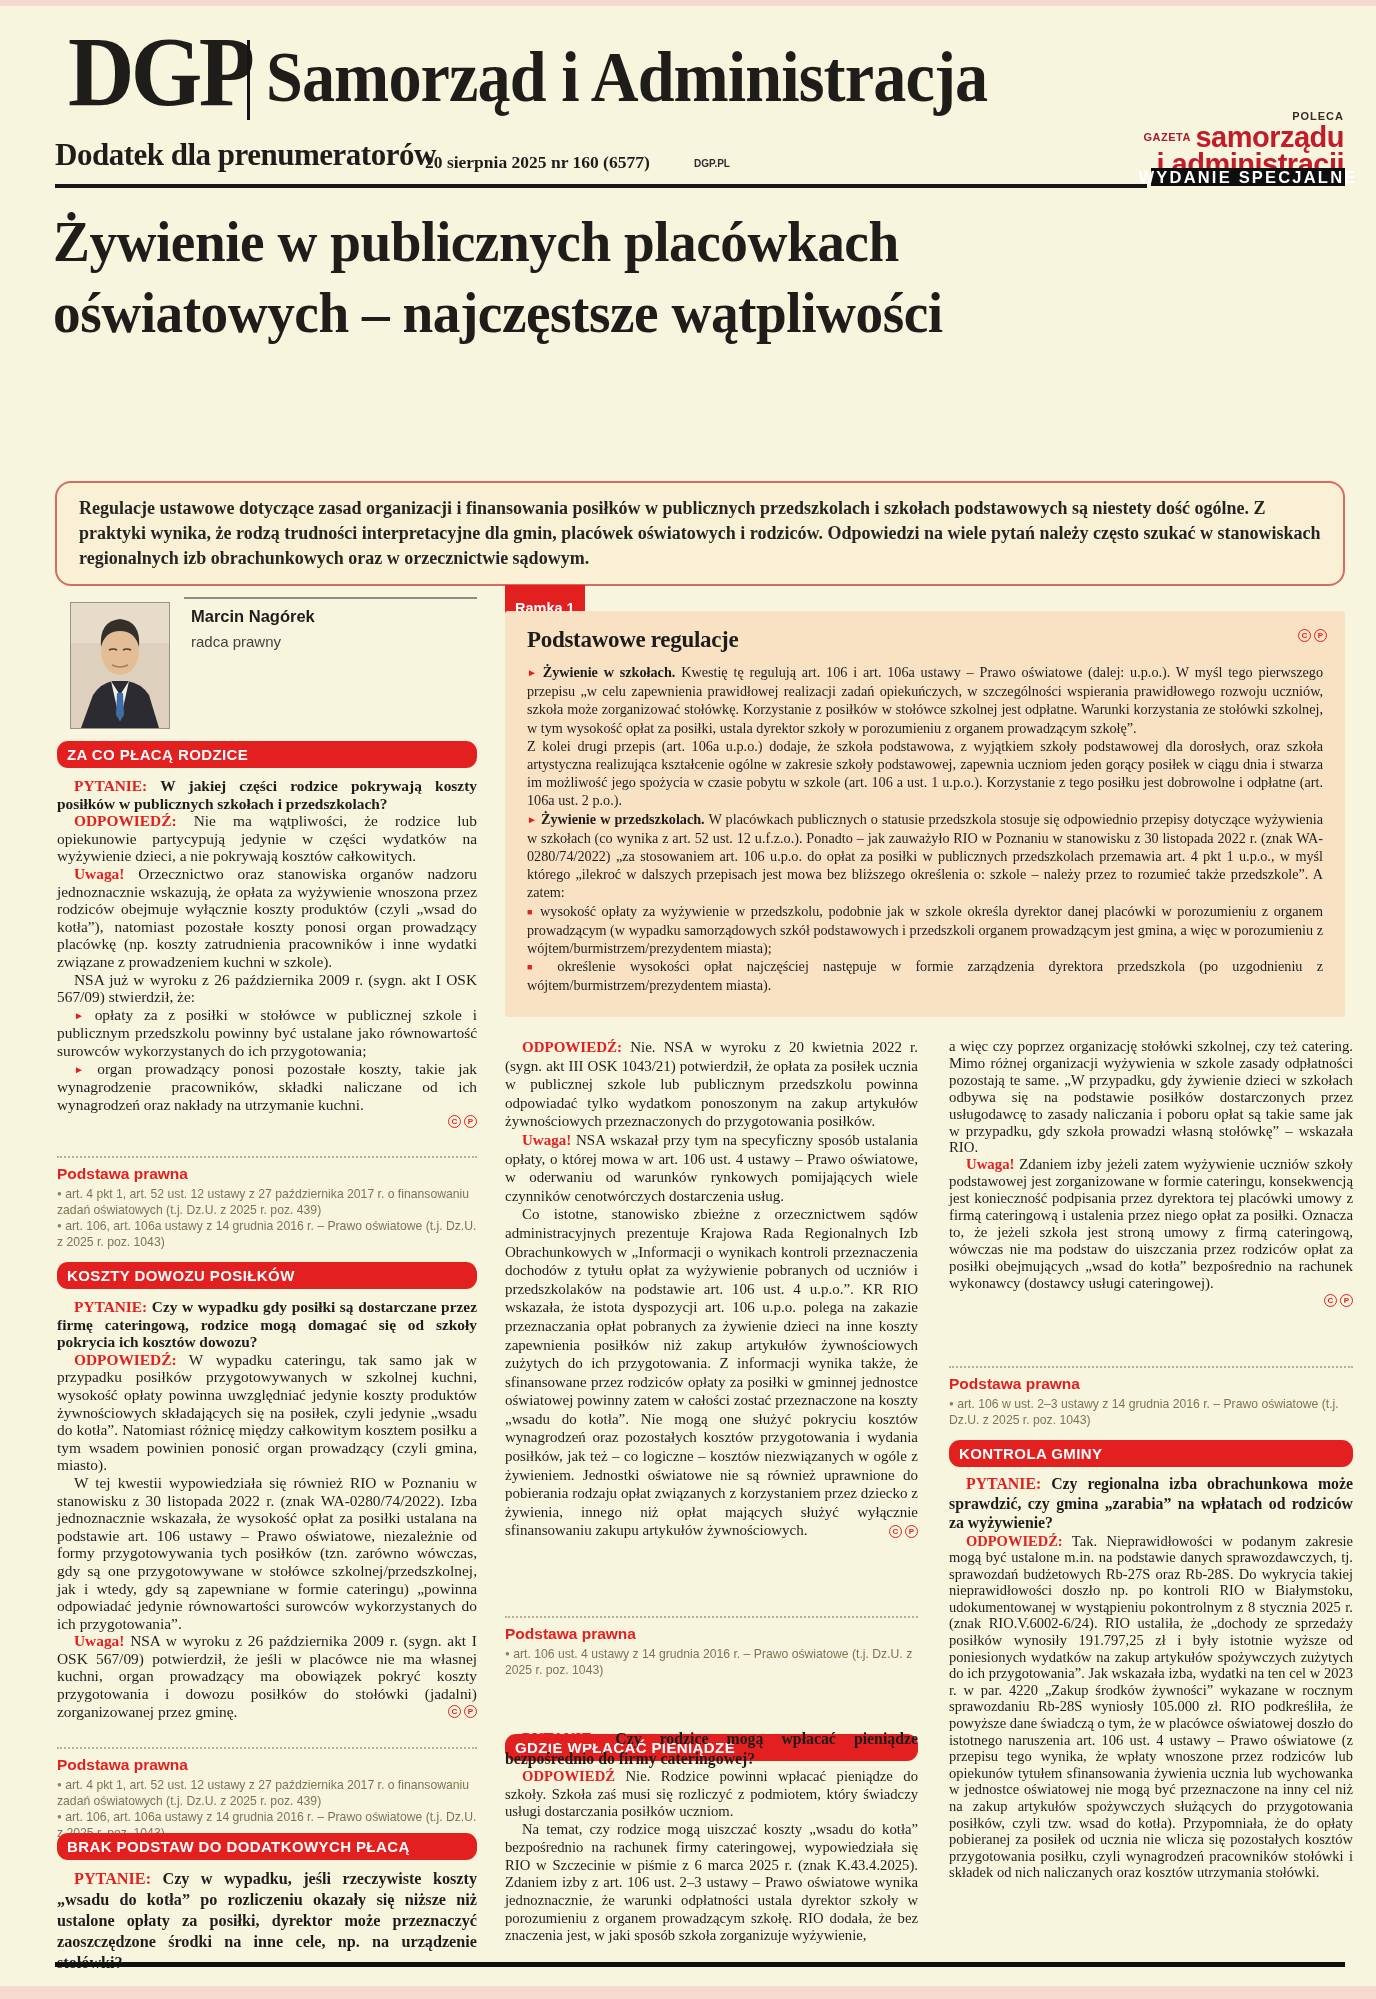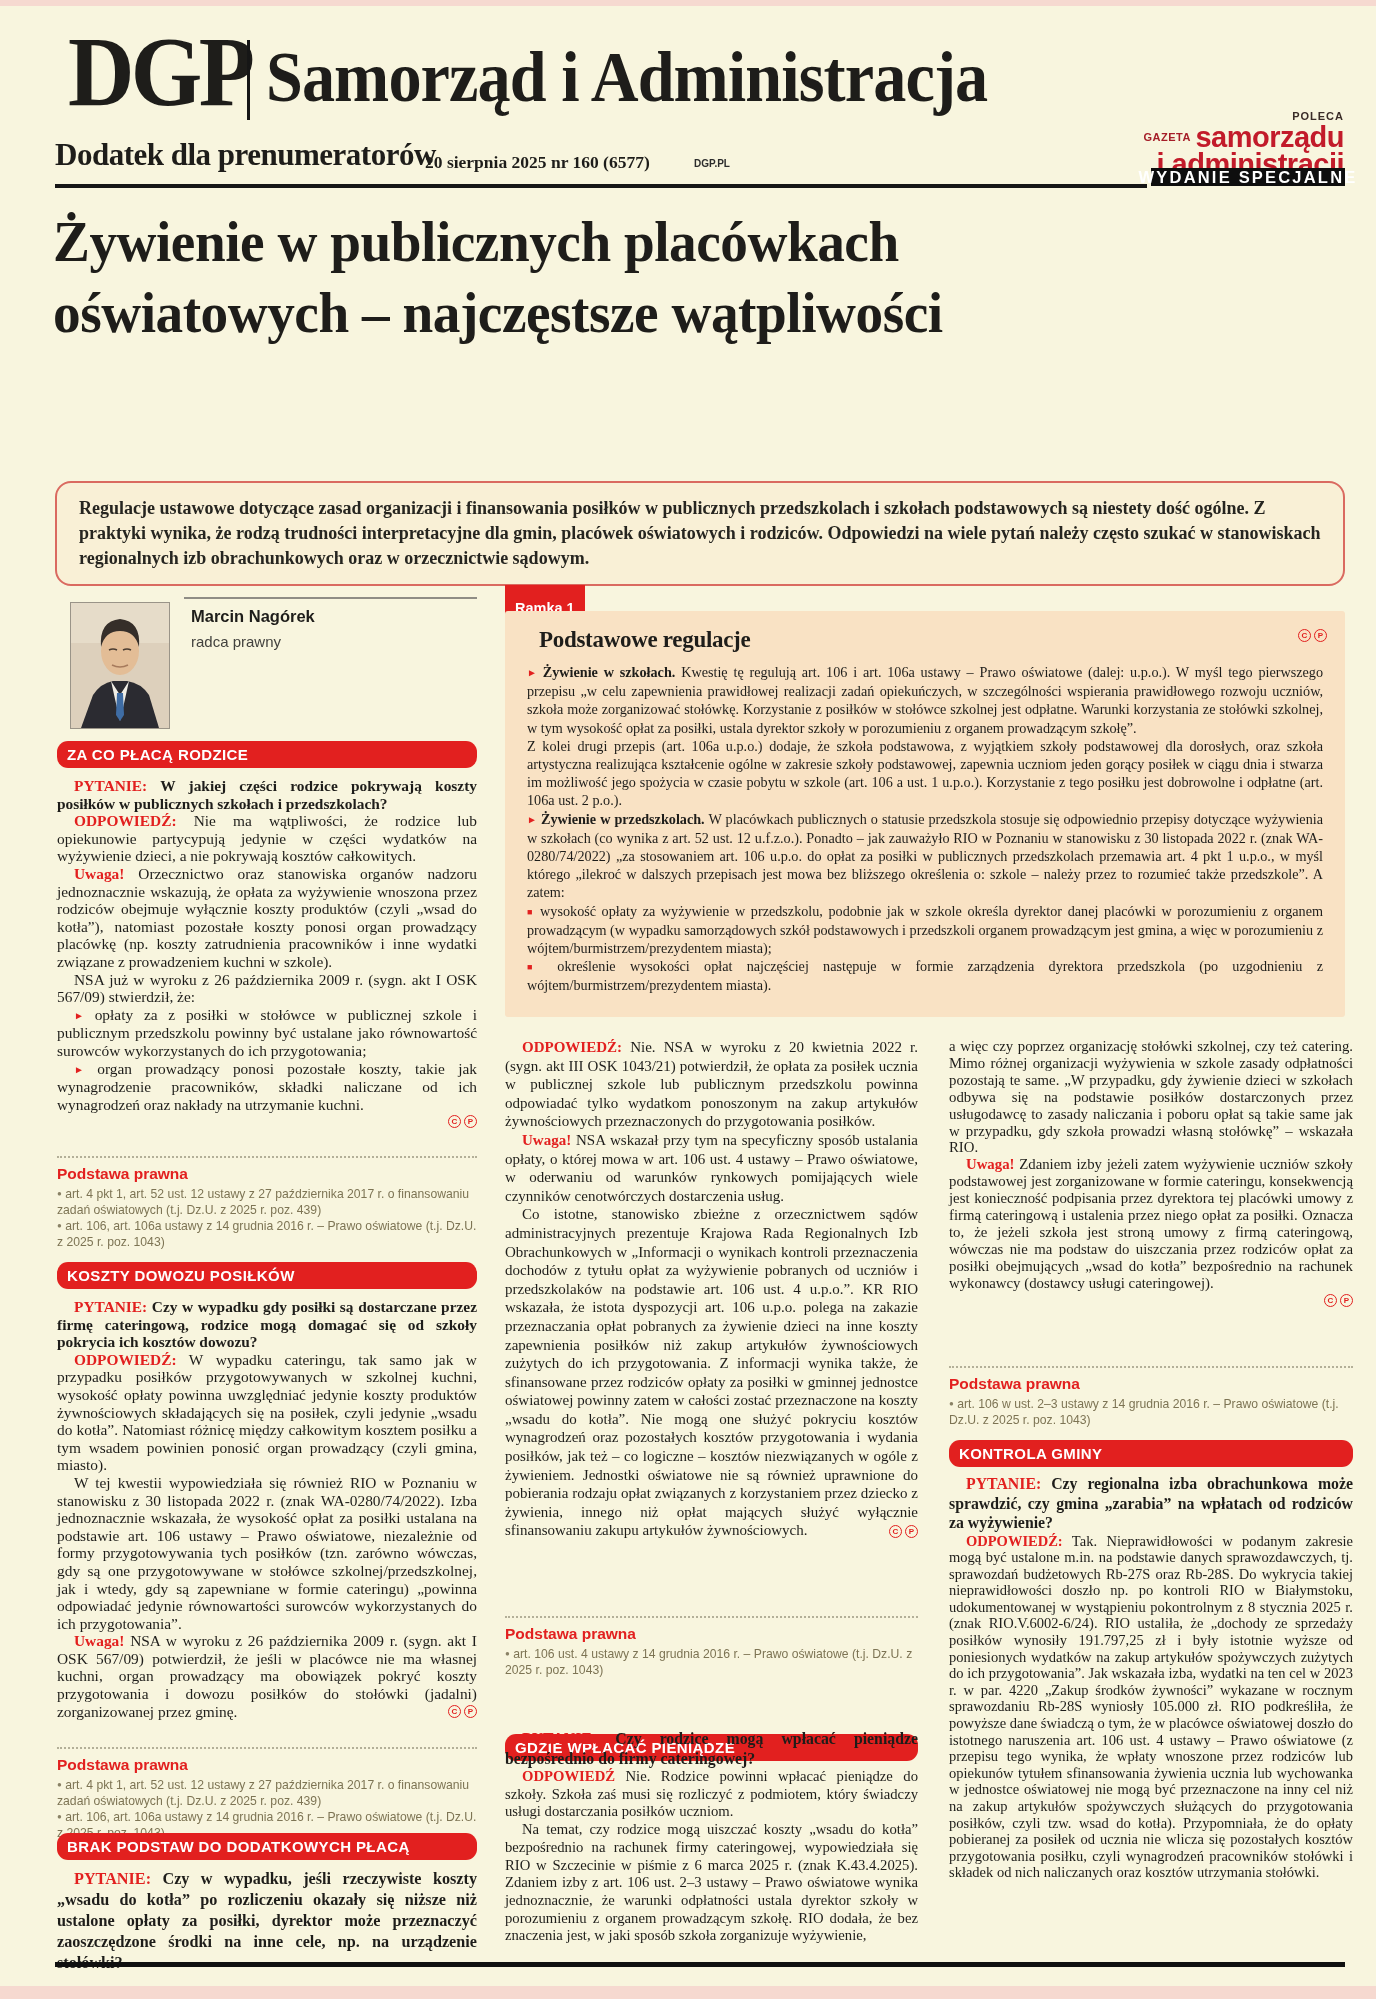--- a/index.html
+++ b/index.html
@@ -73,21 +73,21 @@
   
   .pp{position:absolute;border-top:2px dotted #b3af98;padding-top:7px;font-family:"Liberation Sans",sans-serif;}
   .pp h4{margin:0 0 3px;color:var(--red);font-size:15.5px;}
   .ppi{color:var(--legal);font-size:12.2px;line-height:15.6px;}
   .dot{font-size:8px;color:#8a8266;vertical-align:2px;}
   
   .ramka-tab{position:absolute;left:505px;top:585px;height:21px;background:var(--red);color:#fff;
        font:bold 14.5px/26px "Liberation Sans",sans-serif;padding:10px 10px;}
   .ramka-box{position:absolute;left:505px;top:611px;width:840px;height:406px;box-sizing:border-box;
        background:var(--peach);border-radius:3px;padding:14px 22px;}
-  .ramka-box h3{margin:2px 12px 10px;font-size:23px;letter-spacing:-.3px;}
+  .ramka-box h3{margin:2px 0 10px;font-size:23px;letter-spacing:-.3px;}
   .ramka-box .cp{position:absolute;top:18px;right:18px;margin:0;}
   .ramka-text{font-size:14.2px;line-height:18.2px;text-align:justify;}
   .ramka-text p{margin:0;text-indent:0;}
   .bot-rule{position:absolute;left:55px;top:1962px;width:1290px;height:5px;background:#101010;}
 </style>
 </head>
 <body>
 
 <div class="page">
   <div class="strip" style="top:0;height:6px;"></div>

